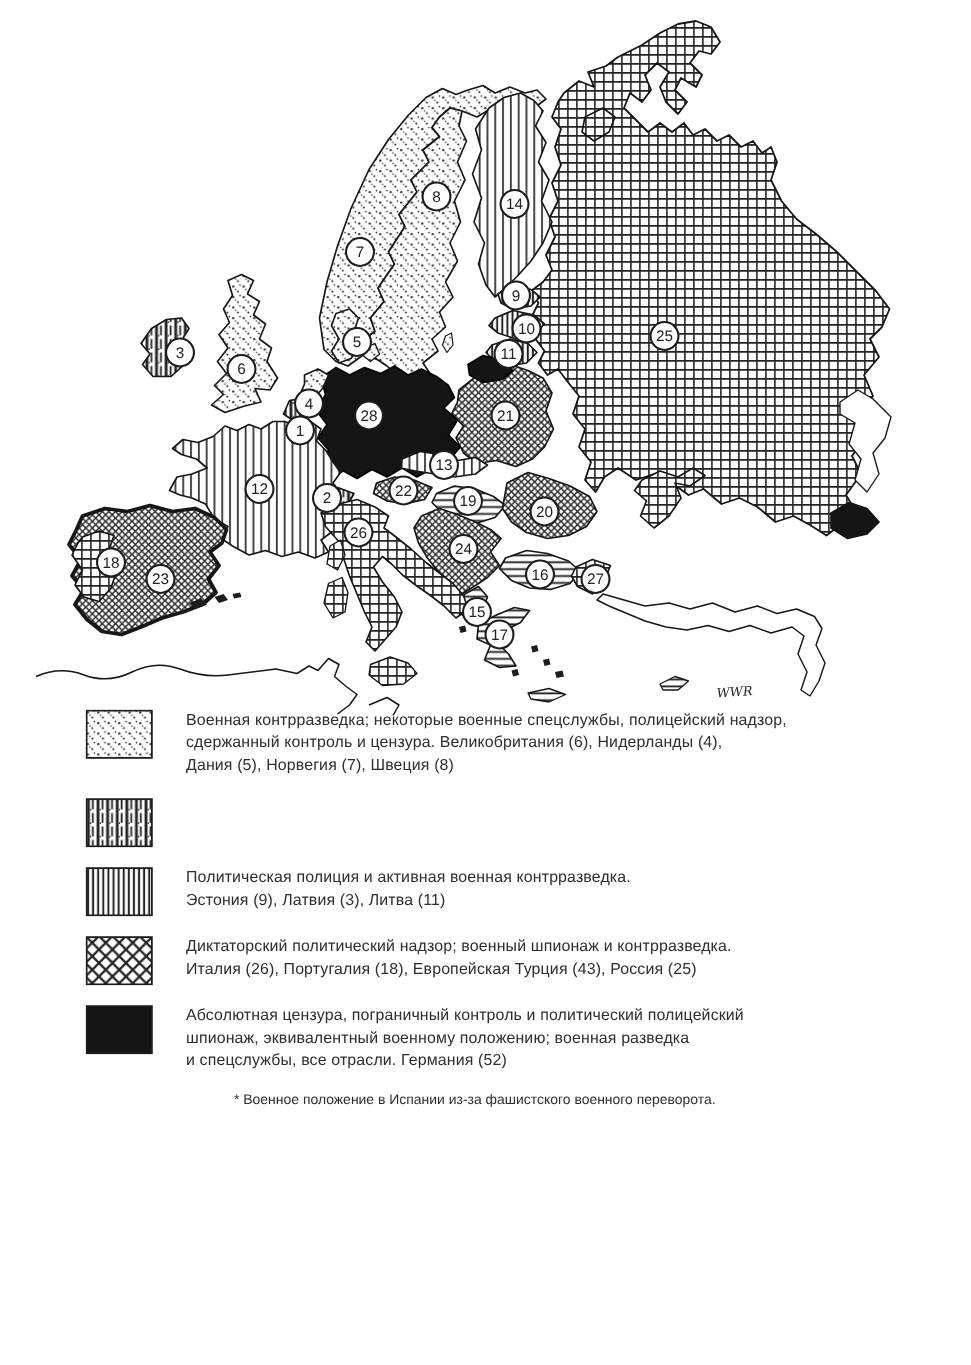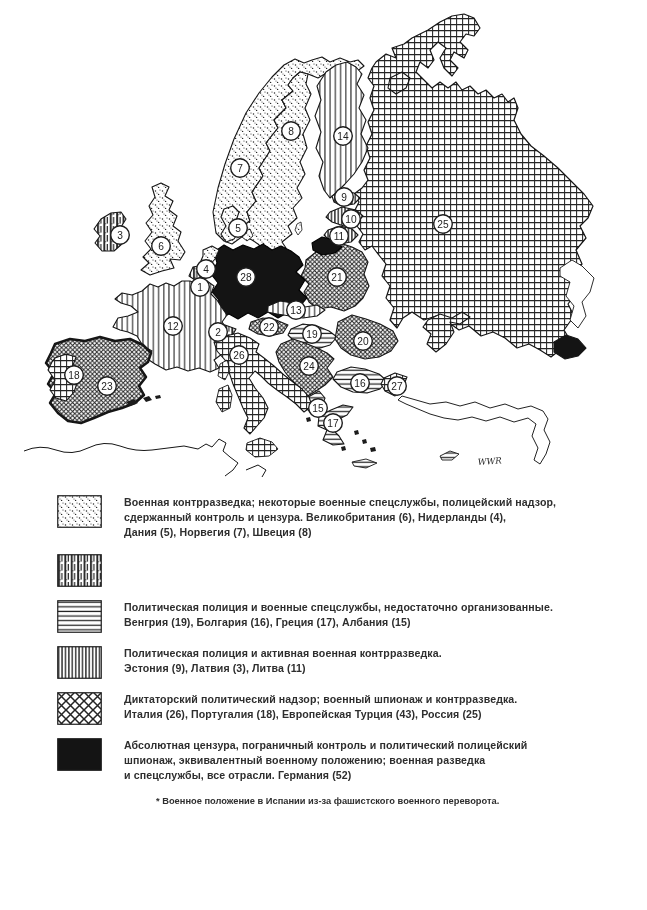--- a/index.html
+++ b/index.html
@@ -1,19 +1,19 @@
 <!DOCTYPE html>
 <html><head>
 <meta charset="utf-8">
 <style>
   html,body{margin:0;padding:0;background:#fff;}
   .page{position:relative;width:647px;height:910px;background:#fff;overflow:hidden;
         font-family:"Liberation Sans",sans-serif;color:#2d2d2d;}
   #map{position:absolute;top:0;left:0;}
-  #legend{position:absolute;top:495px;left:57px;width:555px;font-weight:bold;}
+  #legend{position:absolute;top:473px;left:57px;width:555px;}
   .lrow{display:flex;align-items:flex-start;margin-bottom:13px;}
   .sw{flex:none;margin-right:22px;}
   .ltext{font-size:10.6px;line-height:15.2px;color:#2e2e2e;white-space:pre-line;
          letter-spacing:.1px;}
   #footnote{margin-left:99px;margin-top:1px;font-size:9.3px;color:#2e2e2e;}
   svg text.mnum{font-family:"Liberation Sans",sans-serif;}
 </style>
 </head>
 <body>
 
@@ -248,27 +248,20 @@
 сдержанный контроль и цензура. Великобритания (6), Нидерланды (4),
 Дания (5), Норвегия (7), Швеция (8)</div>
       </div>
       <div class="lrow">
         <svg width="45" height="33" class="sw">
           <rect x=".75" y=".75" width="43.5" height="31.5" fill="url(#pRough)" stroke="#1d1d1d" stroke-width="1.2"></rect>
         </svg>
       </div>
       <div class="lrow">
         <svg width="45" height="33" class="sw">
-          <rect x=".75" y=".75" width="43.5" height="31.5" fill="url(#pHorz)" stroke="#1d1d1d" stroke-width="1.2"></rect>
-        </svg>
-        <div class="ltext">Политическая полиция и военные спецслужбы, недостаточно организованные.
-Венгрия (19), Болгария (16), Греция (17), Албания (15)</div>
-      </div>
-      <div class="lrow">
-        <svg width="45" height="33" class="sw">
           <rect x=".75" y=".75" width="43.5" height="31.5" fill="url(#pVDense)" stroke="#1d1d1d" stroke-width="1.2"></rect>
         </svg>
         <div class="ltext">Политическая полиция и активная военная контрразведка.
 Эстония (9), Латвия (3), Литва (11)</div>
       </div>
       <div class="lrow">
         <svg width="45" height="33" class="sw">
           <rect x=".75" y=".75" width="43.5" height="31.5" fill="url(#pDiamond)" stroke="#1d1d1d" stroke-width="1.2"></rect>
         </svg>
         <div class="ltext">Диктаторский политический надзор; военный шпионаж и контрразведка.

